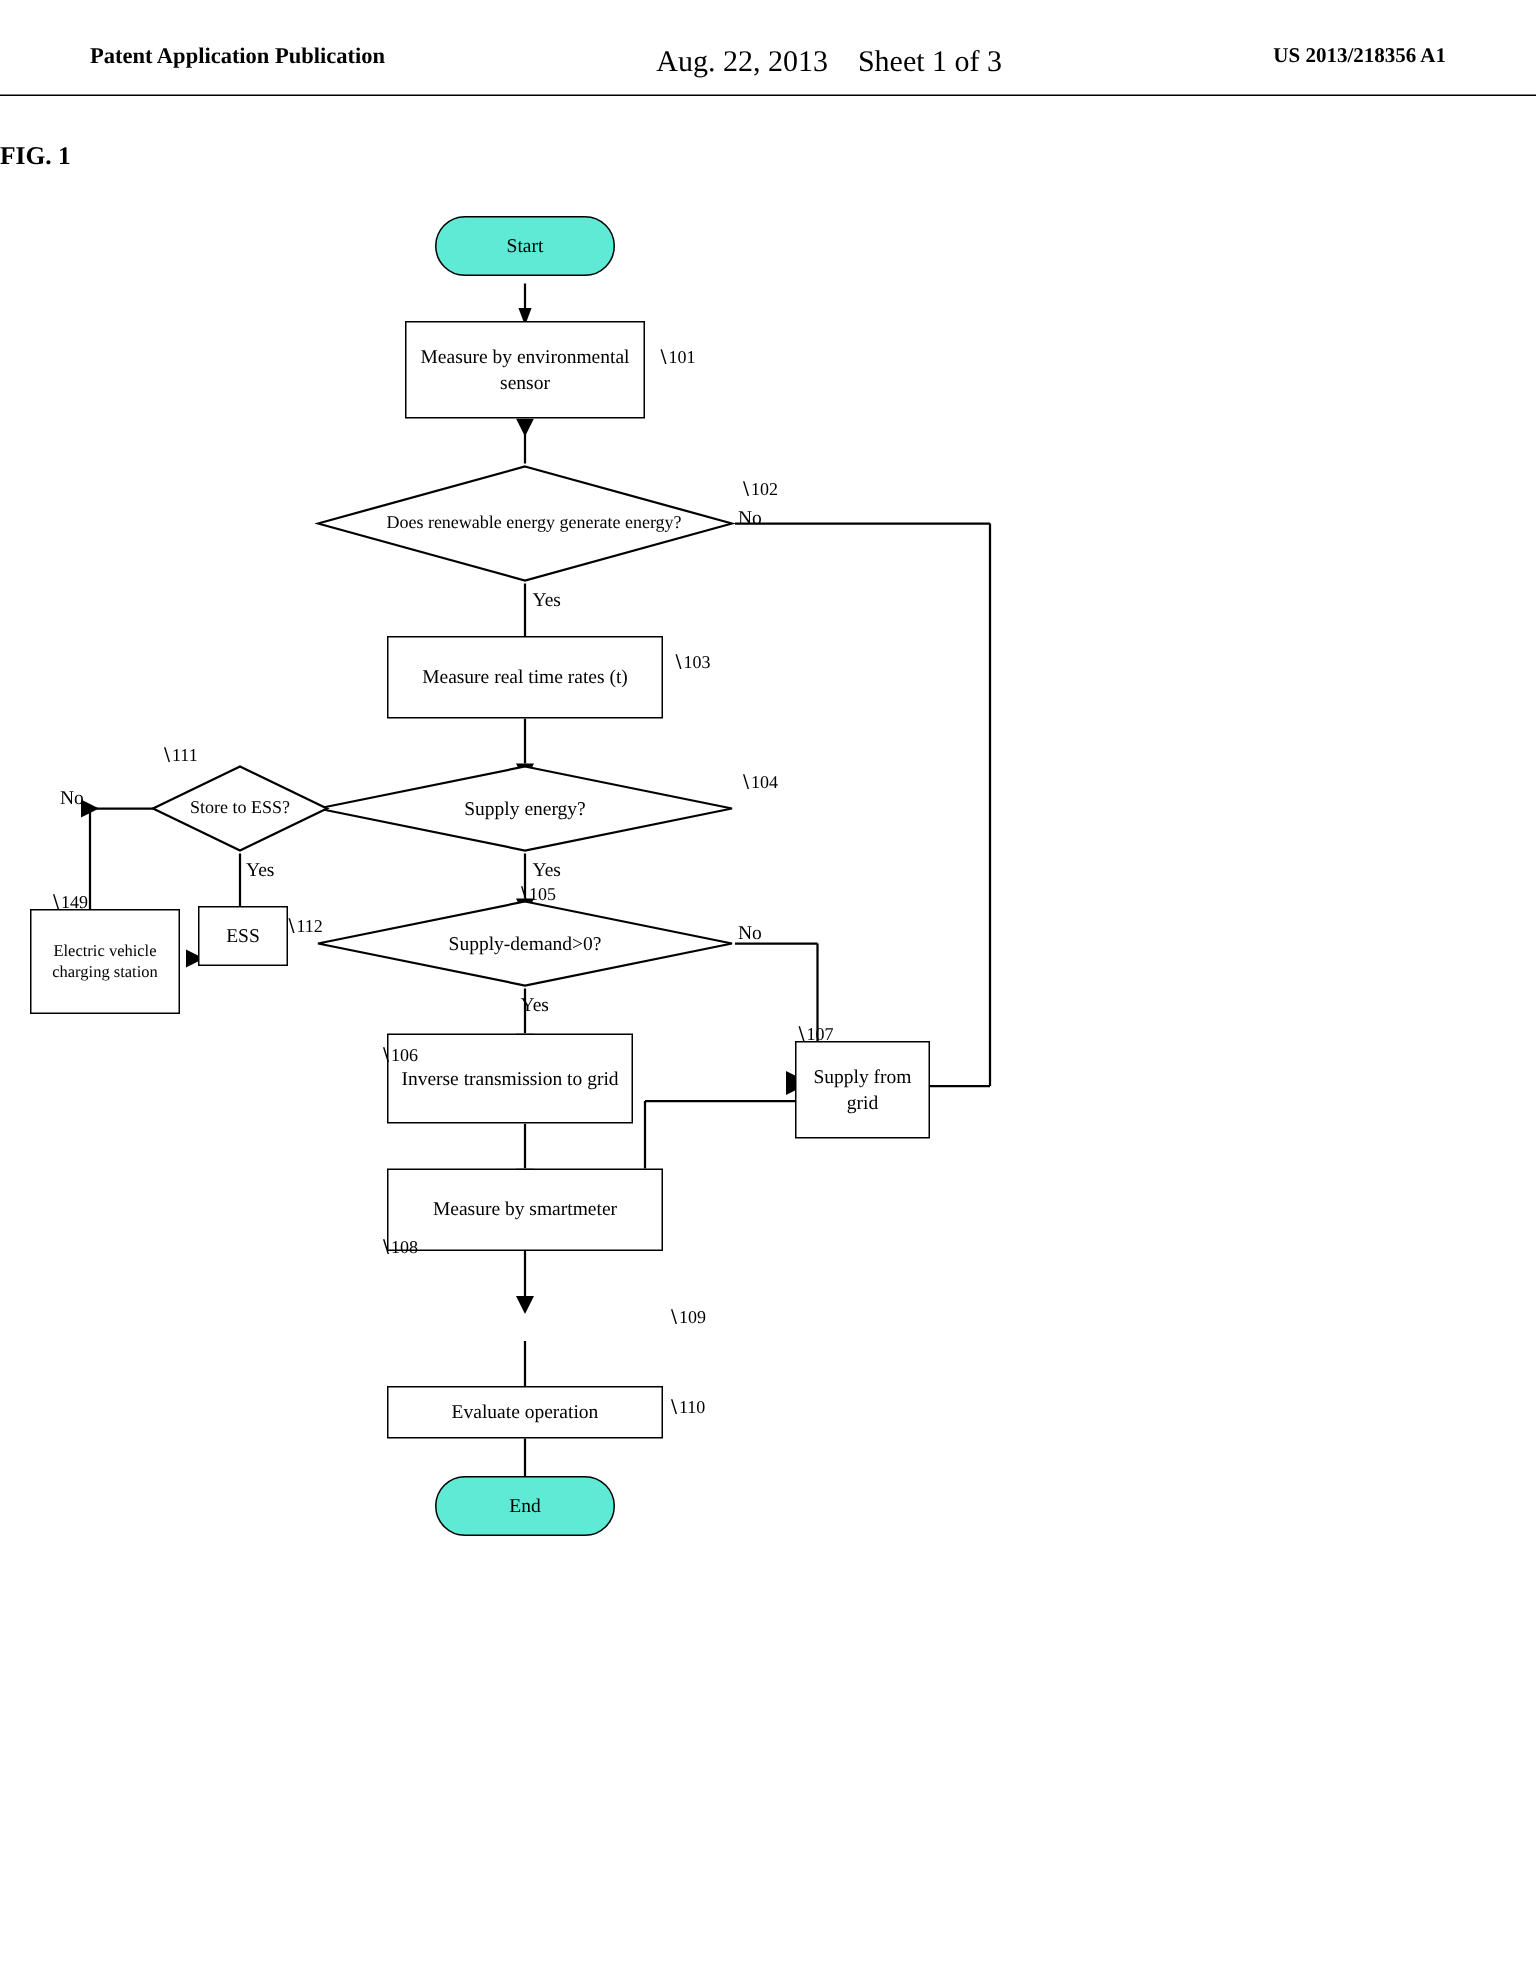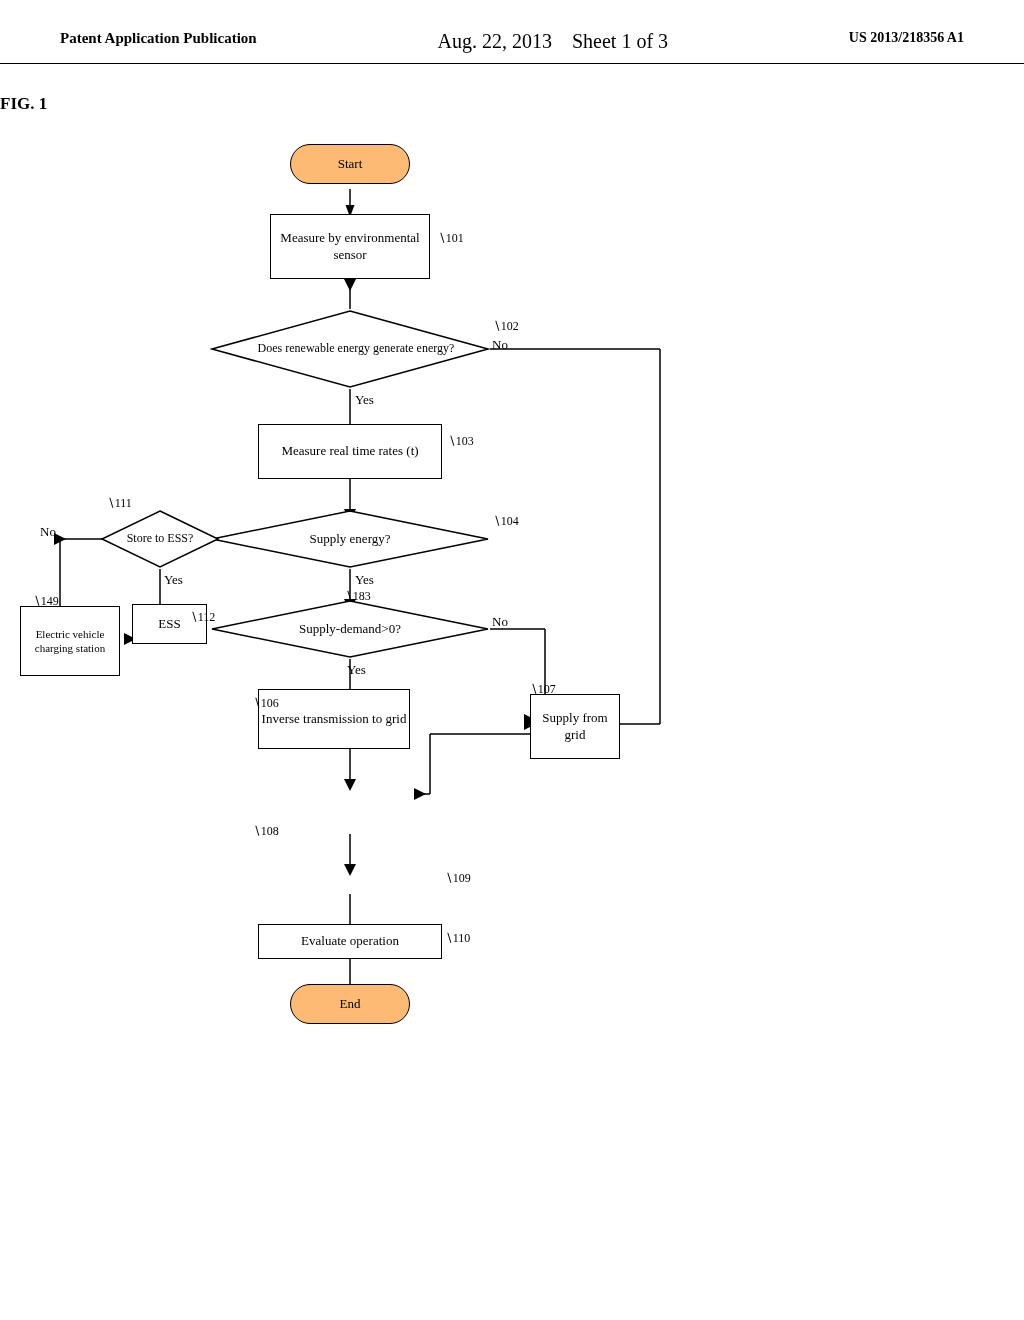--- a/index.html
+++ b/index.html
@@ -60,21 +60,21 @@
       align-items: center;
       justify-content: center;
       text-align: center;
       font-size: 13px;
       line-height: 1.3;
     }
 
     .rounded-rect {
       border: 1.5px solid #000;
       border-radius: 20px;
-      background: #fdba74;
+      background: #5eead4;
     }
 
     .rect {
       border: 1.5px solid #000;
       background: #fff;
     }
 
     .diamond {
       background: transparent;
     }
@@ -252,57 +252,61 @@
         <polygon points="60,2 118,30 60,58 2,30" fill="white" stroke="black" stroke-width="1.5"></polygon>
       </svg>
       <span class="diamond-text" style="font-size:12px;">Store to ESS?</span>
     </div>
     <div class="ref-num" style="left:107px; top:362px;">∖<span>111</span></div>
 
     <div class="label-text" style="left:40px; top:390px;">No</div>
 
     <div class="label-text" style="left:164px; top:438px;">Yes</div>
 
-    <div class="shape rect" style="left:132px; top:470px; width:75px; height:40px;">
+    <div class="shape rect" style="left:132px; top:470px; width:60px; height:40px;">
       <span>ESS</span>
     </div>
     <div class="ref-num" style="left:190px; top:476px;">∖<span>112</span></div>
 
     <div class="shape rect" style="left:20px; top:472px; width:100px; height:70px; font-size:11px;">
       <span>Electric
 vehicle
 charging
 station</span>
     </div>
     <div class="ref-num" style="left:33px; top:460px;">∖<span>149</span></div>
 
     <div class="shape diamond" style="left:210px; top:465px; width:280px; height:60px;">
       <svg viewBox="0 0 280 60" xmlns="http://www.w3.org/2000/svg" style="position:absolute;top:0;left:0;width:100%;height:100%">
         <polygon points="140,2 278,30 140,58 2,30" fill="white" stroke="black" stroke-width="1.5"></polygon>
       </svg>
       <span class="diamond-text">Supply-demand&gt;0?</span>
     </div>
-    <div class="ref-num" style="left:345px; top:455px;">∖<span>183</span></div>
+    <div class="ref-num" style="left:345px; top:455px;">∖<span>105</span></div>
 
     <div class="label-text" style="left:347px; top:528px;">Yes</div>
 
     <div class="label-text" style="left:492px; top:480px;">No</div>
 
-    <div class="shape rect" style="left:258px; top:555px; width:152px; height:60px;">
+    <div class="shape rect" style="left:258px; top:555px; width:164px; height:60px;">
       <span>Inverse transmission
 to grid</span>
     </div>
     <div class="ref-num" style="left:253px; top:562px;">∖<span>106</span></div>
 
     <div class="shape rect" style="left:530px; top:560px; width:90px; height:65px;">
       <span>Supply
 from grid</span>
     </div>
     <div class="ref-num" style="left:530px; top:548px;">∖<span>107</span></div>
 
+    <div class="shape rect" style="left:258px; top:645px; width:184px; height:55px;">
+      <span>Measure
+by smartmeter</span>
+    </div>
     <div class="ref-num" style="left:253px; top:655px;margin-top:35px;">∖<span>108</span></div>
 
     <div class="ref-num" style="left:445px; top:737px;">∖<span>109</span></div>
 
     <div class="shape rect" style="left:258px; top:790px; width:184px; height:35px;">
       <span>Evaluate operation</span>
     </div>
     <div class="ref-num" style="left:445px; top:797px;">∖<span>110</span></div>
 
     <div class="shape rounded-rect" style="left:290px; top:850px; width:120px; height:40px;">

